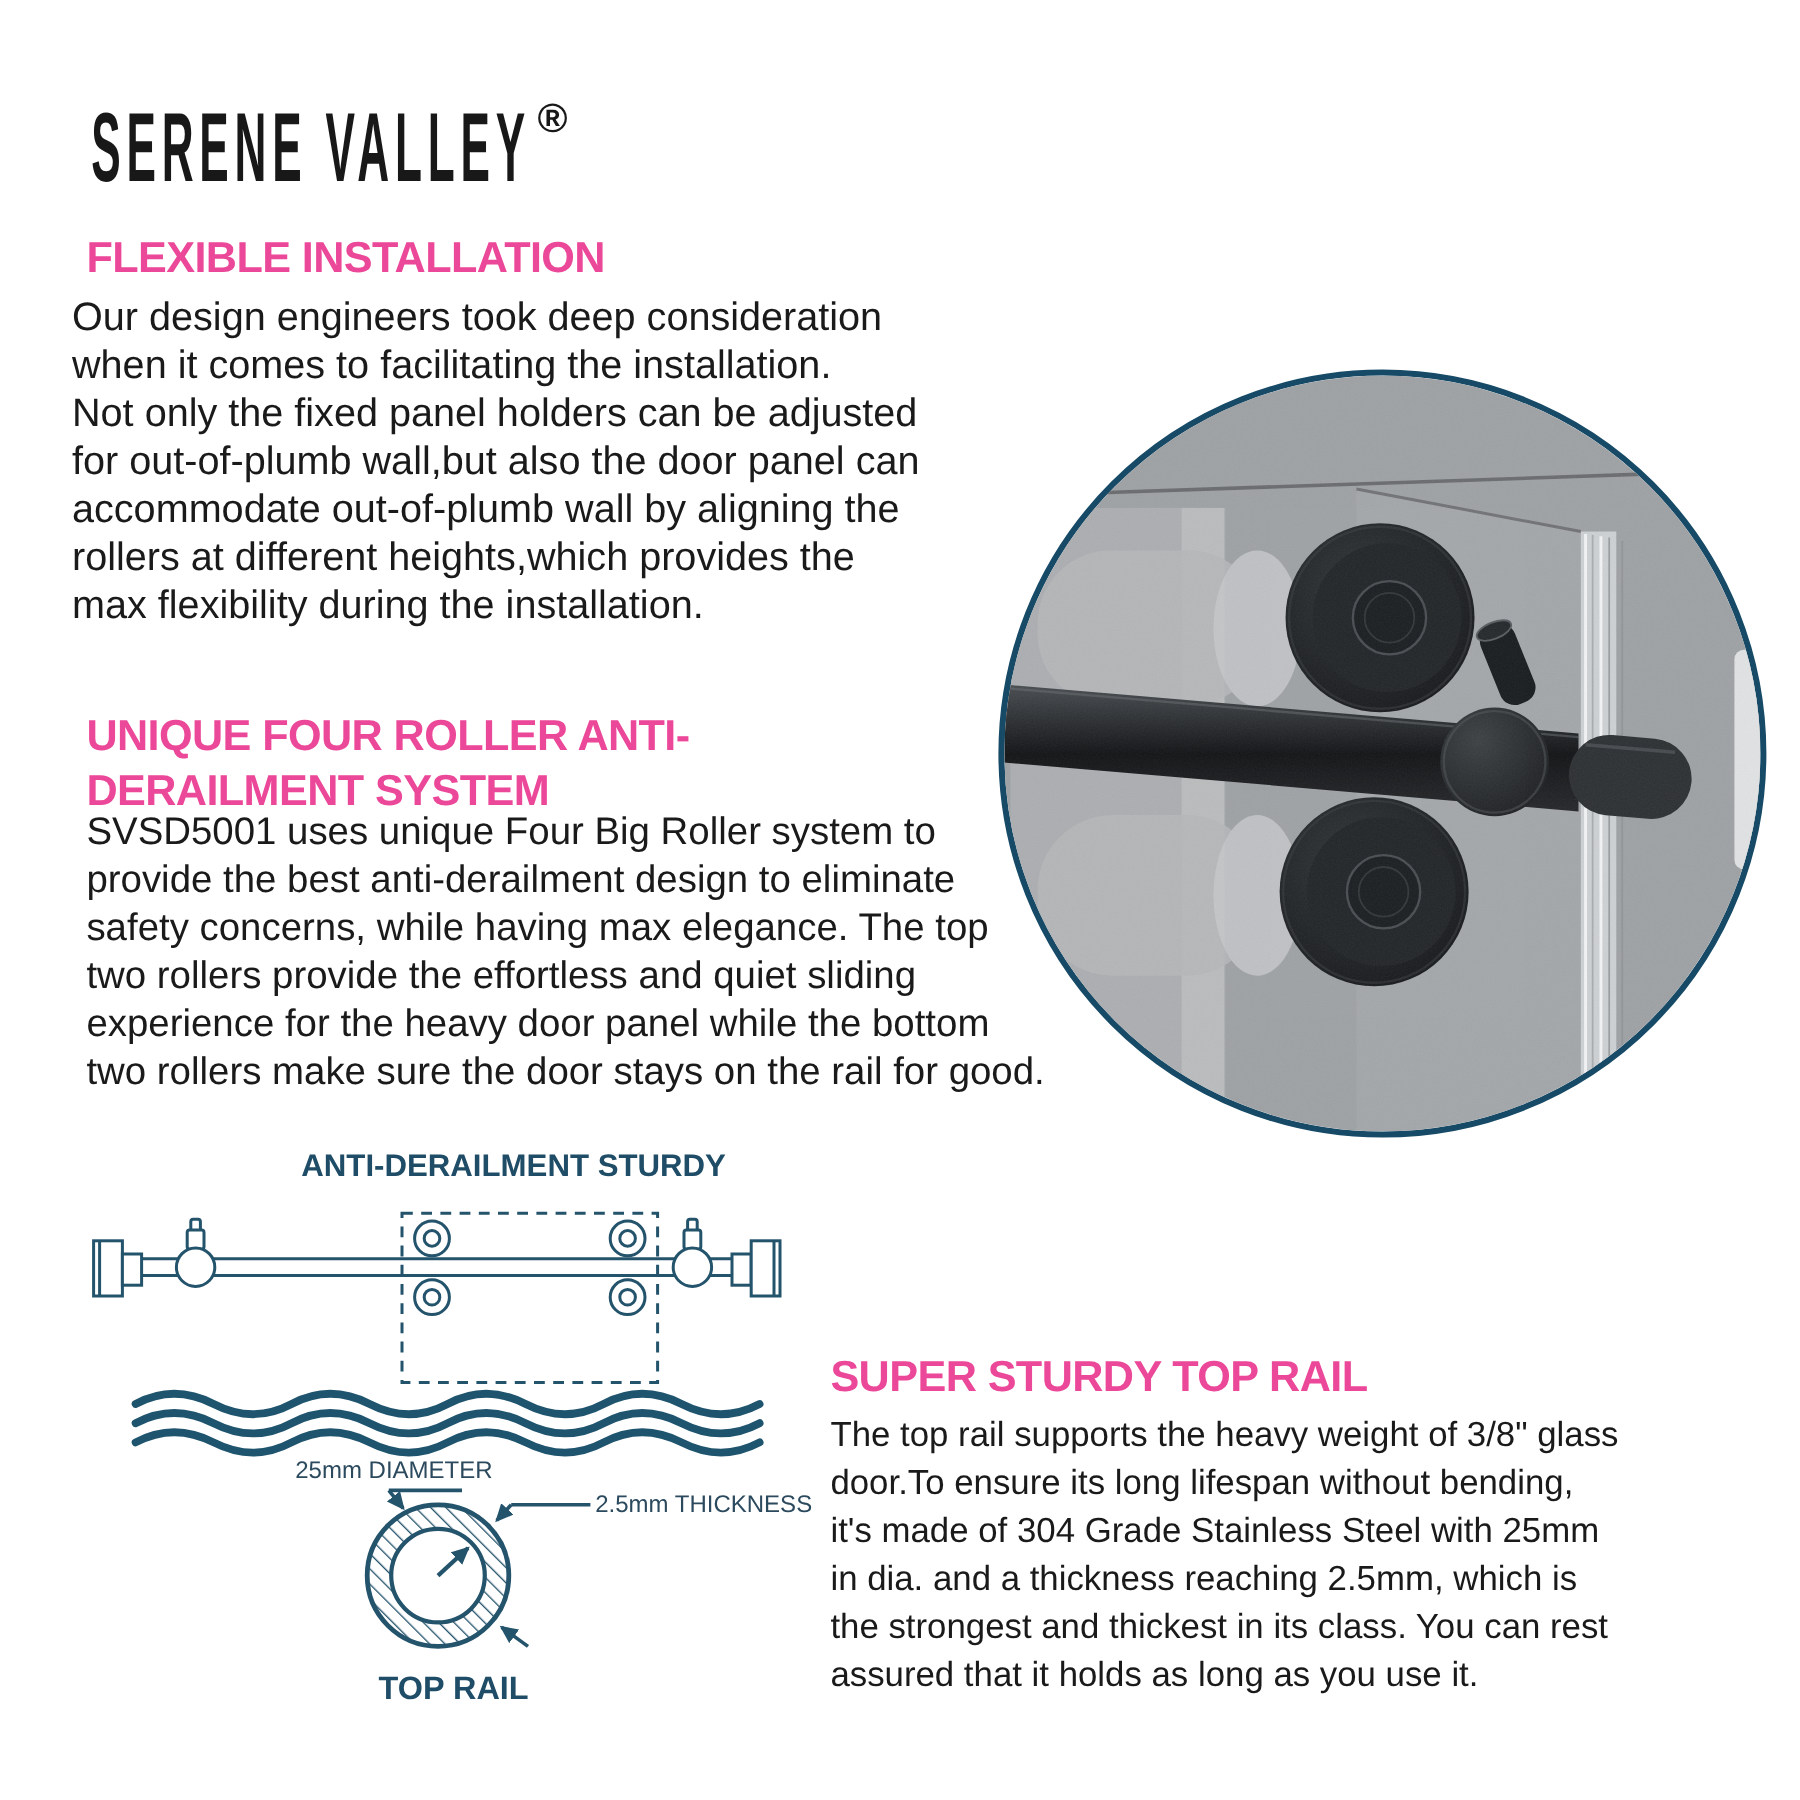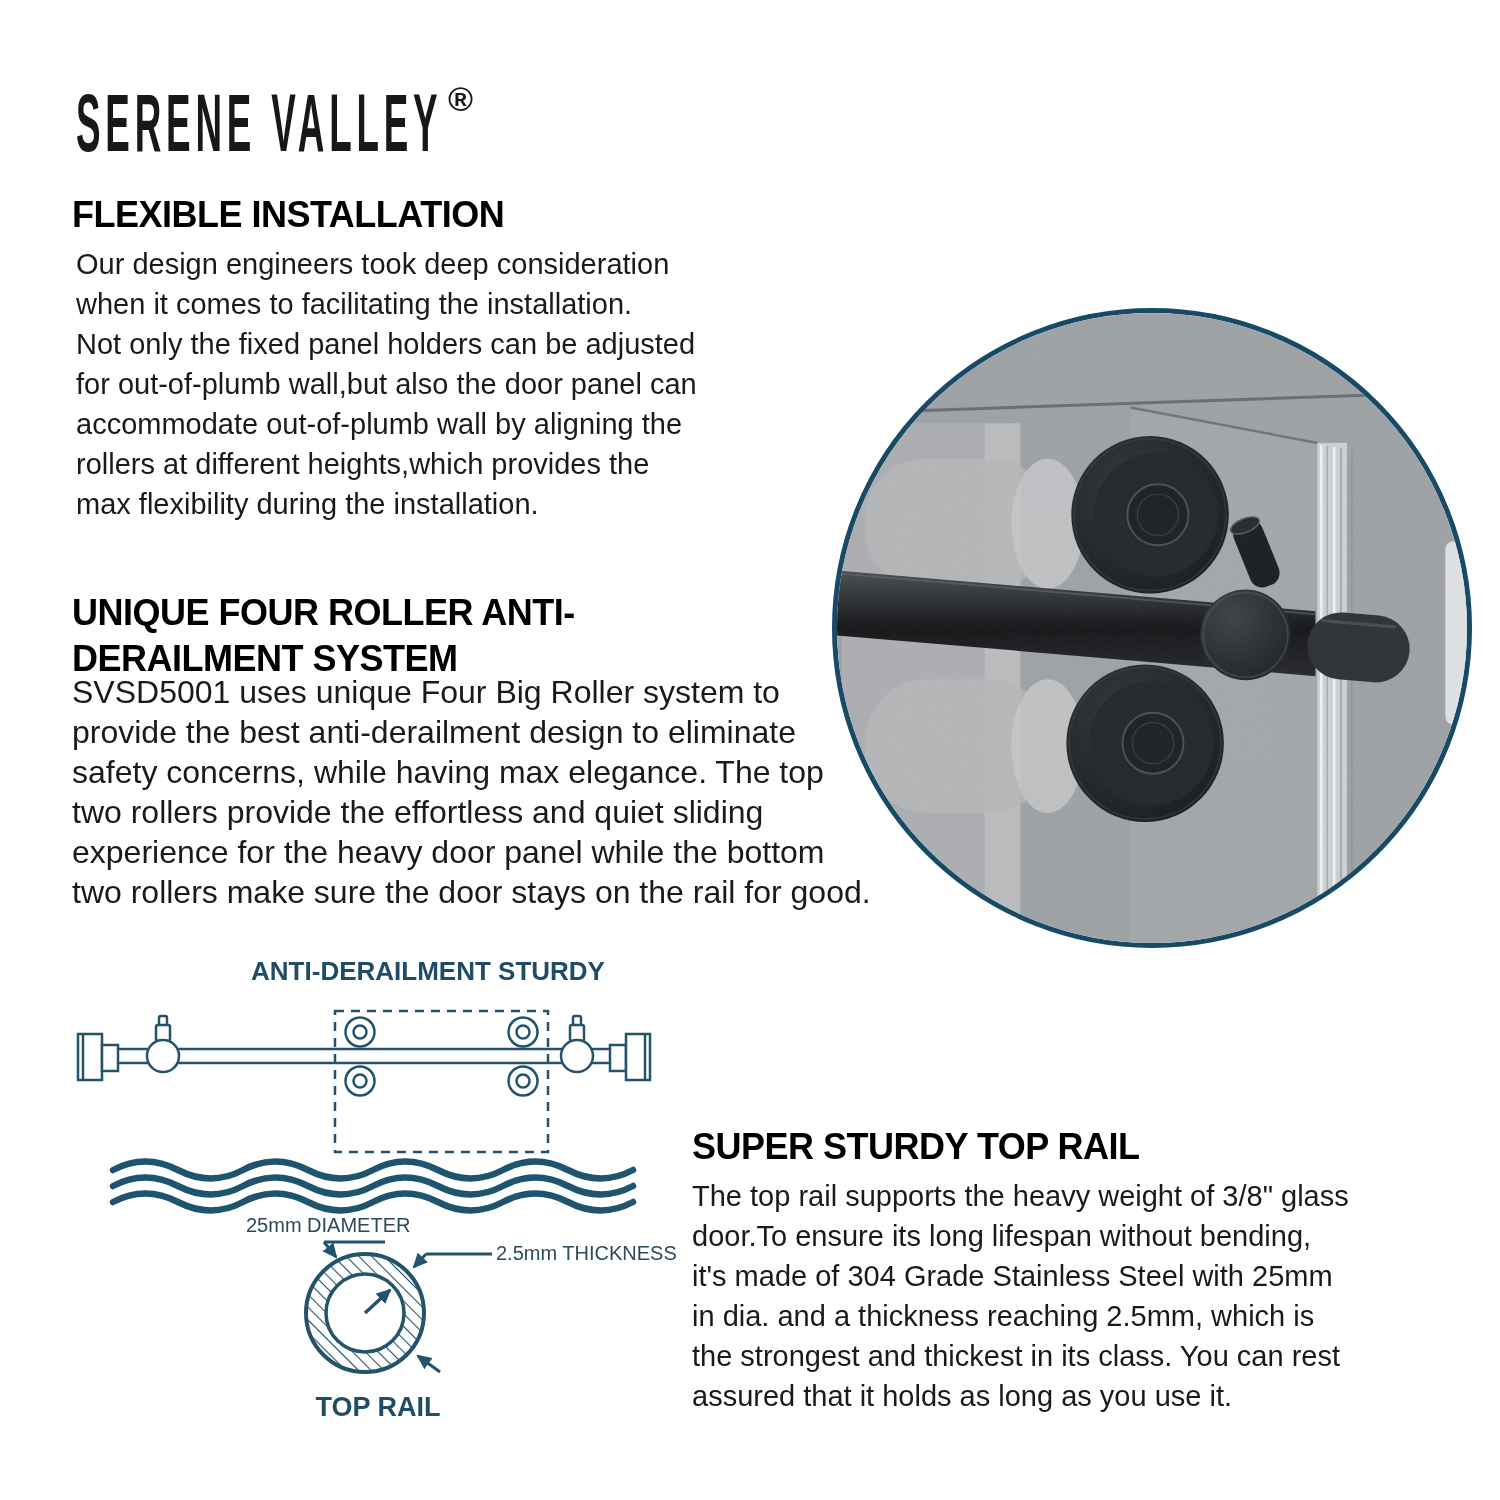--- a/index.html
+++ b/index.html
@@ -4,28 +4,28 @@
 <style>
   html,body{margin:0;padding:0;background:#ffffff;}
   .page{position:relative;width:1500px;height:1500px;background:#ffffff;overflow:hidden;
         font-family:"Liberation Sans",sans-serif;text-decoration:underline;}
   
   .logo{position:absolute;left:76px;top:74px;height:90px;white-space:nowrap;}
   .logo-text{display:inline-block;font-weight:700;font-size:46px;color:#181818;
              letter-spacing:6px;transform:scale(0.80,1.78);transform-origin:left top;}
   .logo-reg{position:absolute;left:372px;top:6px;font-size:34px;font-weight:700;color:#181818;}
   
-  .heading{position:absolute;margin:0;font-weight:700;color:#000000;font-size:36px;
+  .heading{position:absolute;margin:0;font-weight:700;color:#ec4899;font-size:36px;
            letter-spacing:-0.5px;white-space:pre-line;line-height:46px;}
   #h-flex{left:72px;top:192px;}
   #h-roller{left:72px;top:570px;margin-top:20px;}
   #h-rail{left:692px;top:1124px;}
   
   .body-text{position:absolute;margin:0;color:#1a1a1a;white-space:pre-line;}
-  #p-flex{left:76px;top:244px;font-size:29px;line-height:40px;width:980px;}
+  #p-flex{left:60px;top:244px;font-size:33px;line-height:40px;width:980px;}
   #p-roller{left:72px;top:672px;font-size:32px;line-height:40px;width:980px;}
   #p-rail{left:692px;top:1176px;font-size:29px;line-height:40px;width:790px;}
   
   .photo-wrap{position:absolute;left:832px;top:308px;width:640px;height:640px;
               border-radius:50%;overflow:hidden;border:5px solid #174a66;box-sizing:border-box;}
   .photo-wrap svg{display:block;}
   
   .diagram-title{position:absolute;left:198px;top:956px;width:460px;text-align:center;
                  font-weight:700;font-size:26px;color:#1f4c66;letter-spacing:0;}
   .rail-svg{position:absolute;left:70px;top:1000px;}

